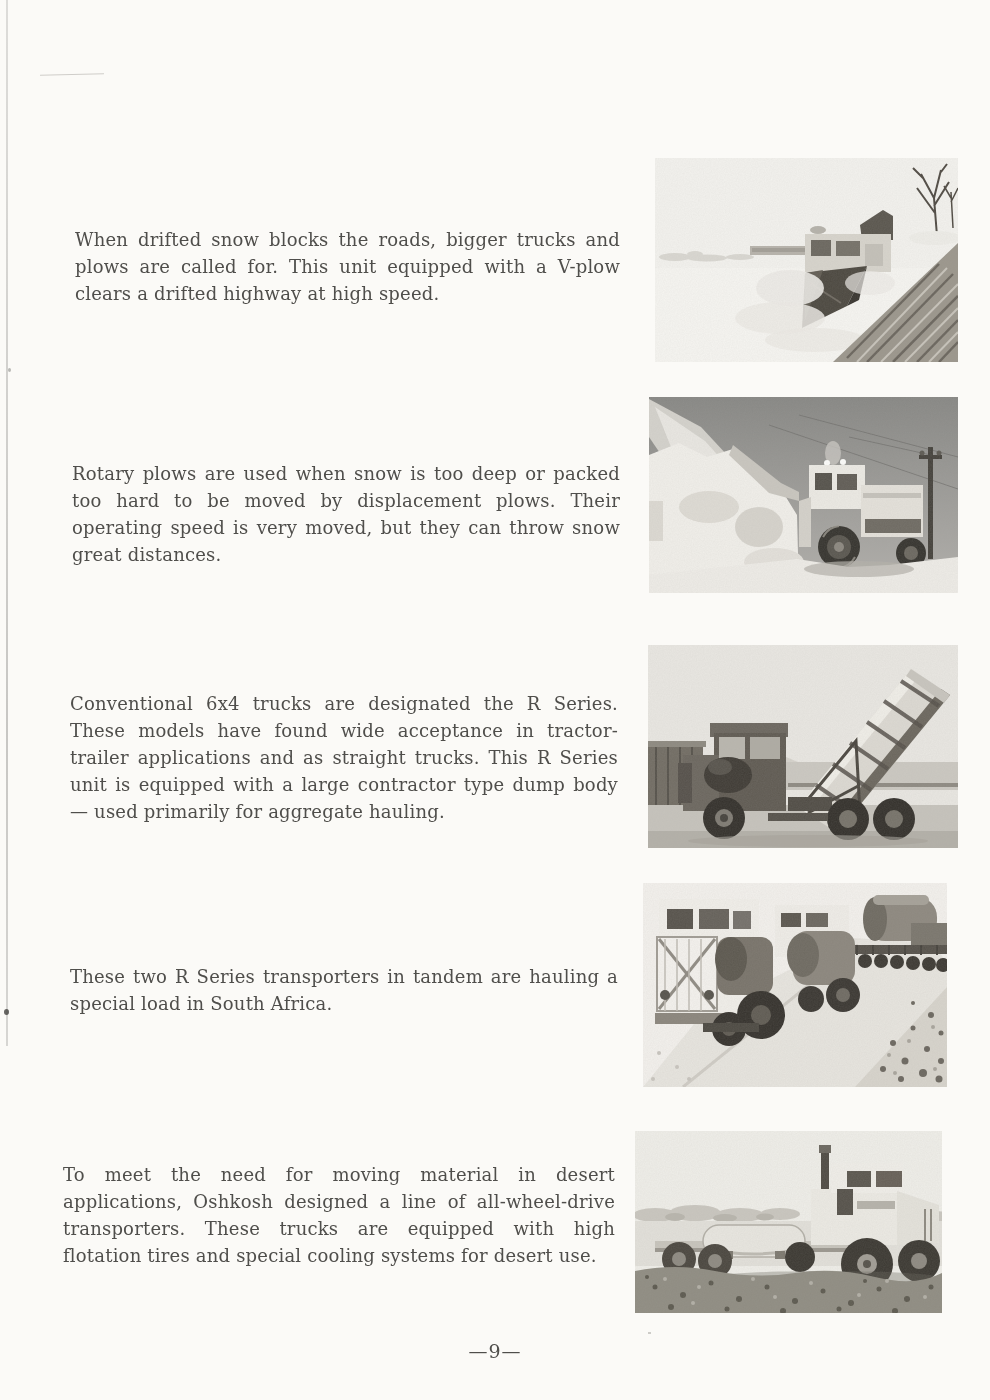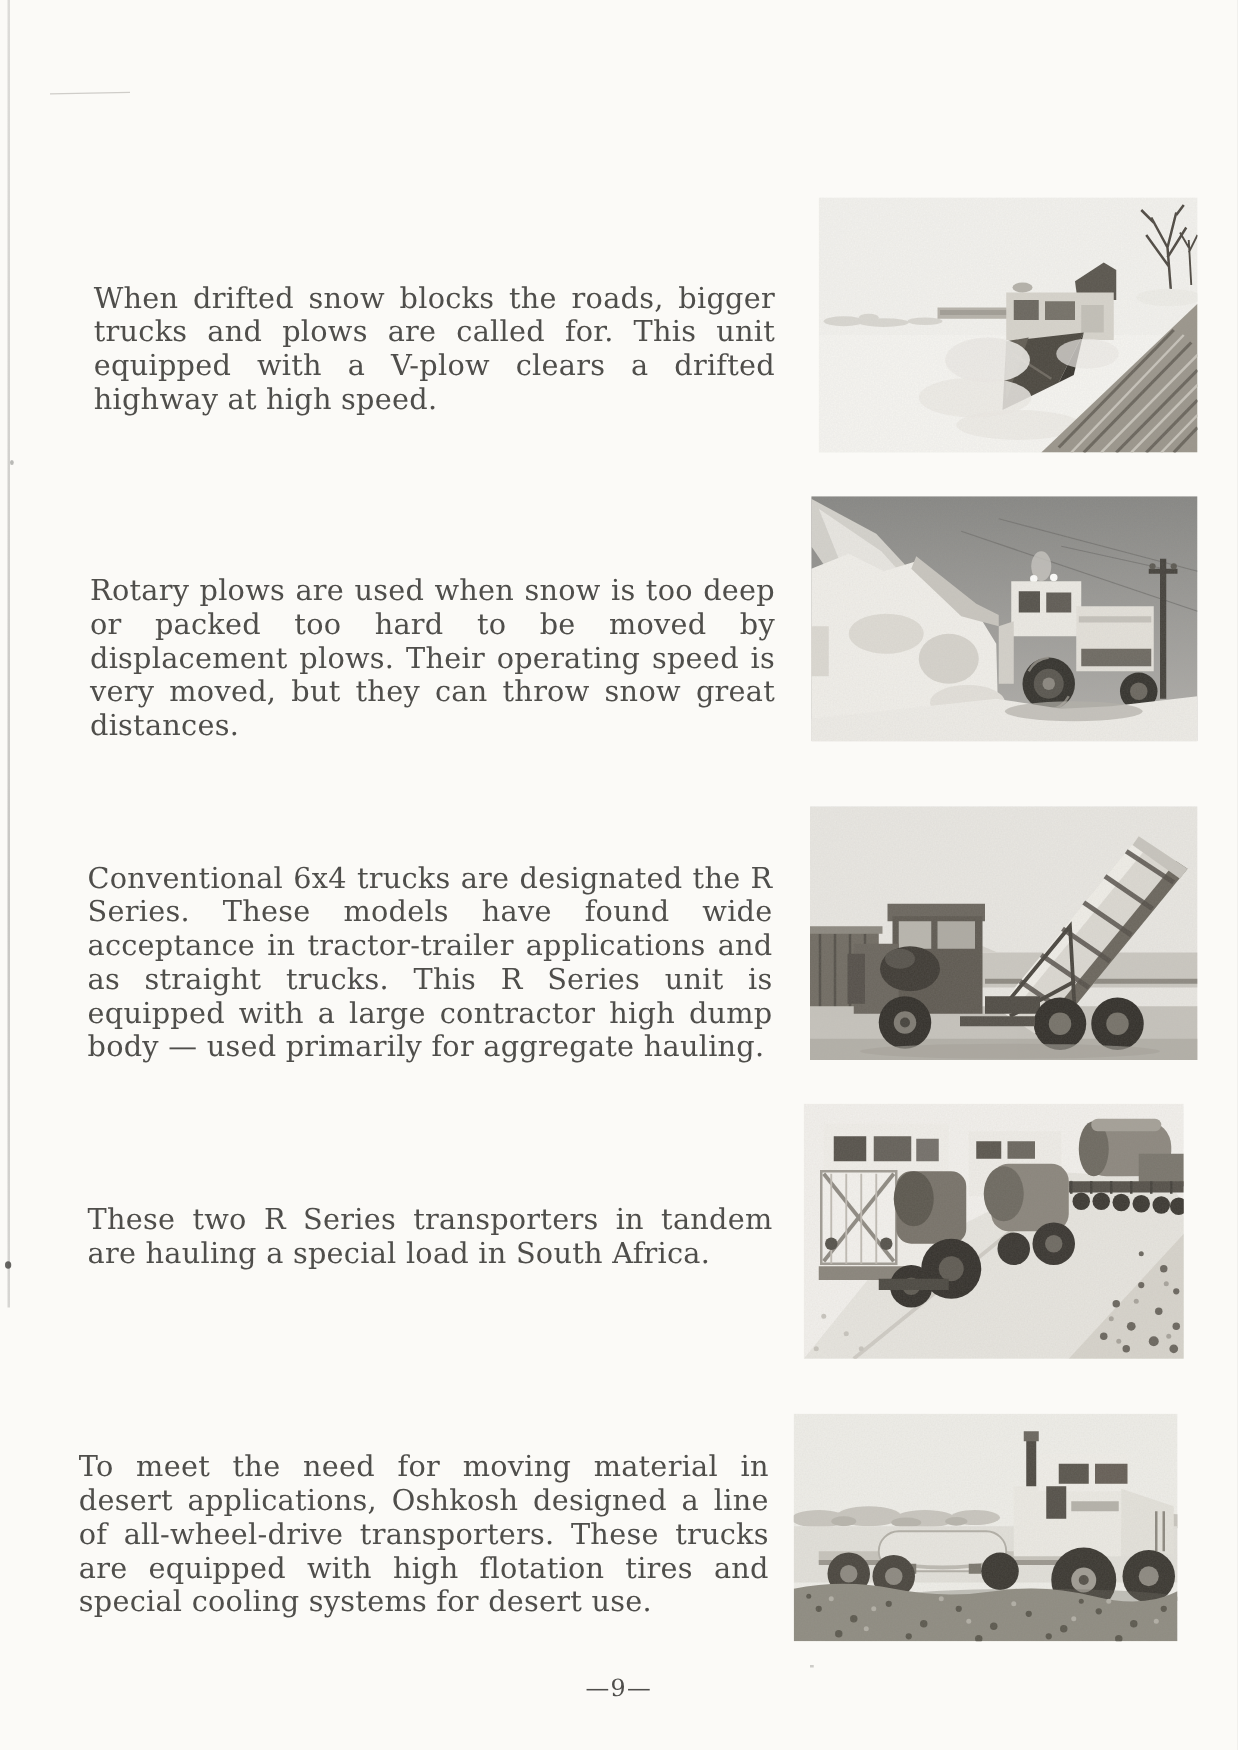--- a/index.html
+++ b/index.html
@@ -3,21 +3,21 @@
 <meta charset="utf-8">
 <style>
   html,body { margin:0; padding:0; background:#e9e8e6; }
   #page {
     position:relative; width:990px; height:1400px;
     background:#fbfaf7; overflow:hidden;
     font-family:"DejaVu Serif", serif;
   }
   .para {
     position:absolute; color:#4f4e4b;
-    font-size:23px; line-height:27px; letter-spacing:.2px;
+    font-size:18px; line-height:27px; letter-spacing:.2px;
     text-align:justify; text-justify:inter-word;margin-top:19px;
   }
   .photo { position:absolute; display:block; }
   #pagenum {
     position:absolute; top:1340px; left:0; width:990px;
     text-align:center; color:#4f4e4b; font-size:19px; letter-spacing:1px;
   }
   .edge-line {
     position:absolute; left:6px; top:0; width:2px; height:1046px;
     background:linear-gradient(#c4c3c0 0%, #9d9c99 70%, #b9b8b5 100%);
@@ -42,21 +42,21 @@
   <div class="edge-line"></div>
   <div class="edge-dot"></div>
   <div class="scratch"></div>
   <div class="speck-a"></div>
   <div class="speck-b"></div>
 
   <p class="para" style="left:75px; top:207px; width:545px;">When drifted snow blocks the roads, bigger trucks and plows are called for. This unit equipped with a V-plow clears a drifted highway at high speed.</p>
 
   <p class="para" style="left:72px; top:441px; width:548px;">Rotary plows are used when snow is too deep or packed too hard to be moved by displacement plows. Their operating speed is very moved, but they can throw snow great distances.</p>
 
-  <p class="para" style="left:70px; top:671px; width:548px;">Conventional 6x4 trucks are designated the R Series. These models have found wide acceptance in tractor-trailer applications and as straight trucks. This R Series unit is equipped with a large contractor high dump body — used primarily for aggregate hauling.</p>
+  <p class="para" style="left:70px; top:671px; width:548px;">Conventional 6x4 trucks are designated the R Series. These models have found wide acceptance in tractor-trailer applications and as straight trucks. This R Series unit is equipped with a large contractor type dump body — used primarily for aggregate hauling.</p>
 
   <p class="para" style="left:70px; top:944px; width:548px;">These two R Series transporters in tandem are hauling a special load in South Africa.</p>
 
   <p class="para" style="left:63px; top:1142px; width:552px;">To meet the need for moving material in desert applications, Oshkosh designed a line of all-wheel-drive transporters. These trucks are equipped with high flotation tires and special cooling systems for desert use.</p>
 
   <svg class="photo" style="left:655px; top:158px;" width="303" height="204" viewBox="0 0 303 204">
     <defs>
       <filter id="n1" x="0" y="0" width="100%" height="100%">
         <feTurbulence type="fractalNoise" baseFrequency="0.85" numOctaves="2"></feTurbulence>
         <feColorMatrix type="matrix" values="0 0 0 0 0.42  0 0 0 0 0.41  0 0 0 0 0.39  0 0 0 0.5 0"></feColorMatrix>

